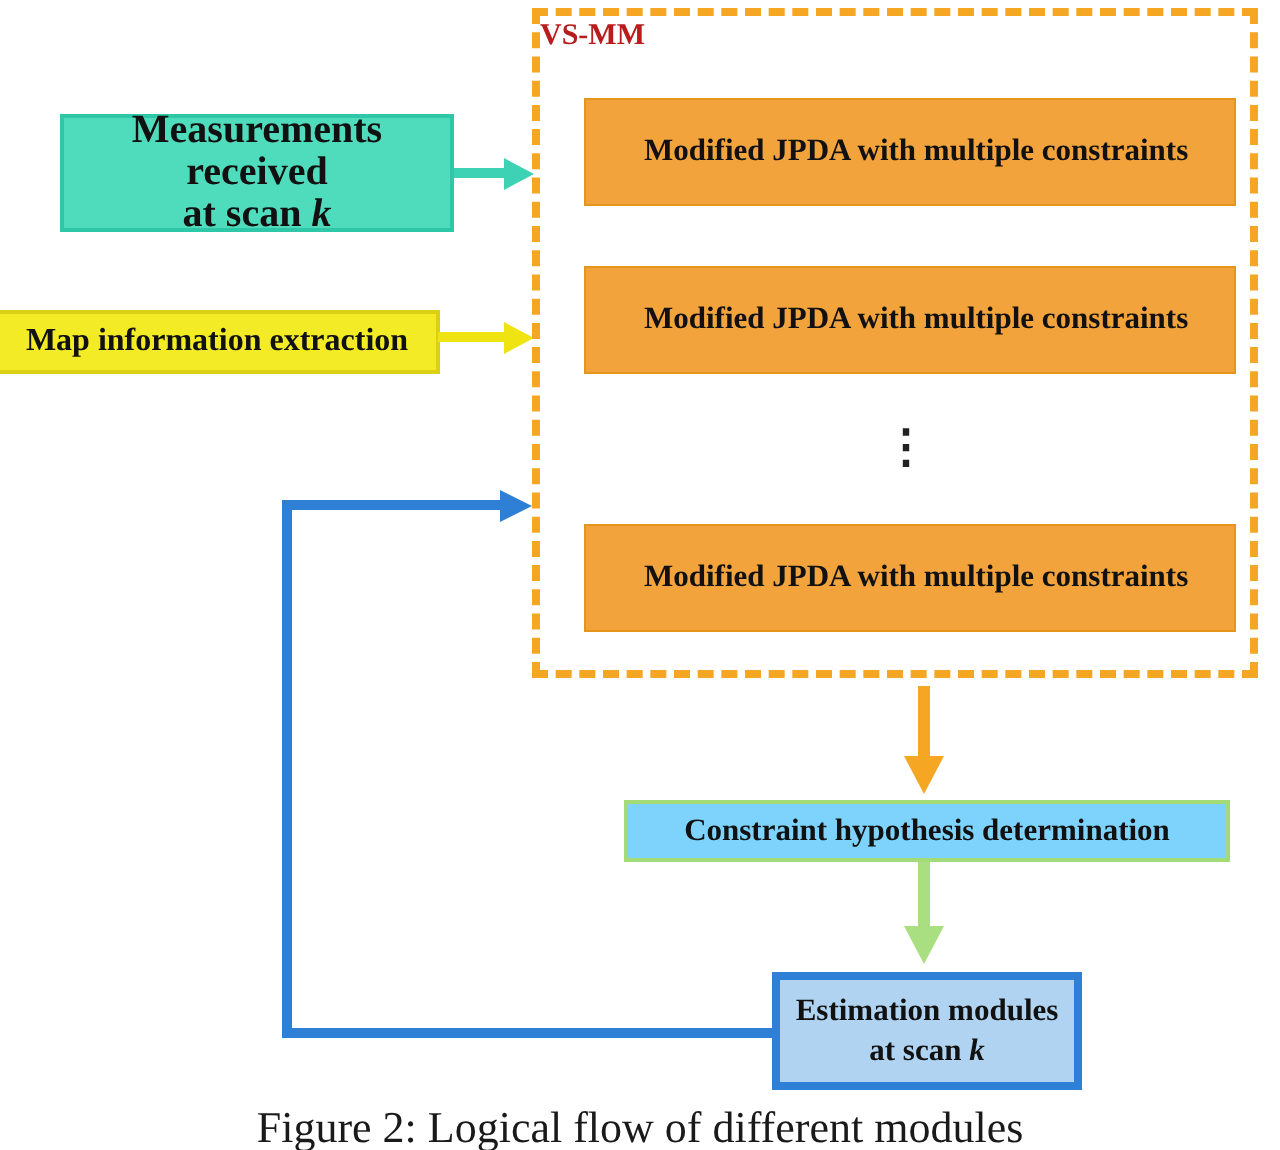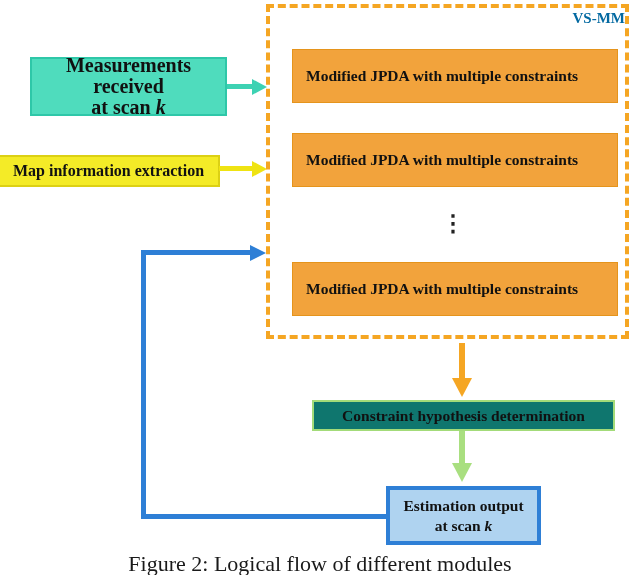--- a/index.html
+++ b/index.html
@@ -14,31 +14,31 @@
 
   
   .teal-box{left:30px;top:57px;width:197px;height:59px;background:#4FDCBD;
     border:2px solid #2EC7A8;font-size:20px;line-height:21px;}
   .yellow-box{left:-3px;top:155px;width:223px;height:32px;background:#F4EB27;
     border:2px solid #DCD014;font-size:16px;line-height:18px;}
 
   
   .vsmm{left:266px;top:4px;width:363px;height:335px;border:4px dashed #F5A623;
     position:absolute;box-sizing:border-box;}
-  .vsmm-title{position:absolute;left:12px;right:0;top:2px;text-align:right;
-    color:#0369a1;font-weight:bold;font-size:15px;}
+  .vsmm-title{position:absolute;left:0;right:0;top:2px;text-align:left;
+    color:#b91c1c;font-weight:bold;font-size:15px;}
 
   .orange-box{left:292px;width:326px;height:54px;background:#F2A33C;
-    border:1px solid #E5941C;font-size:15.5px;line-height:20px;padding-left:13px;}
+    border:1px solid #E5941C;font-size:15.5px;line-height:20px;padding-left:29px;}
   .ob1{top:49px;} .ob2{top:133px;} .ob3{top:262px;}
 
   .ellipsis{position:absolute;left:440px;top:211px;width:26px;text-align:center;
     font-size:23px;font-weight:bold;color:#222;line-height:26px;}
 
-  .green-box{left:312px;top:400px;width:303px;height:31px;background:#0f766e;
+  .green-box{left:312px;top:400px;width:303px;height:31px;background:#7dd3fc;
     border:2px solid #A3DB79;font-size:15.5px;}
   .blue-box{left:386px;top:486px;width:155px;height:59px;background:#AFD3F0;
     border:4px solid #2E7FD6;font-size:15.5px;line-height:20px;}
 
   
   .seg{position:absolute;}
   .head-right{position:absolute;width:0;height:0;
     border-top:8px solid transparent;border-bottom:8px solid transparent;}
   .head-down{position:absolute;width:0;height:0;
     border-left:10px solid transparent;border-right:10px solid transparent;}
@@ -93,21 +93,21 @@
   <div class="node center green-box">
     <span>Constraint hypothesis determination</span>
   </div>
 
   <div>
     <div class="seg" style="left:459px;top:431px;width:6px;height:33px;background:#A9DF80;"></div>
     <div class="head-down" style="left:452px;top:463px;border-top:19px solid #A9DF80;"></div>
   </div>
 
   <div class="node center blue-box">
-    <span>Estimation output</span>
+    <span>Estimation modules</span>
     <span><span>at scan </span><span class="var">k</span></span>
   </div>
 
   <div>
     <div class="seg" style="left:141px;top:514px;width:245px;height:5px;background:#2E7FD6;"></div>
     <div class="seg" style="left:141px;top:250px;width:5px;height:269px;background:#2E7FD6;"></div>
     <div class="seg" style="left:144px;top:250px;width:108px;height:5px;background:#2E7FD6;"></div>
     <div class="head-right" style="left:250px;top:244.5px;border-left:16px solid #2E7FD6;"></div>
   </div>
 

